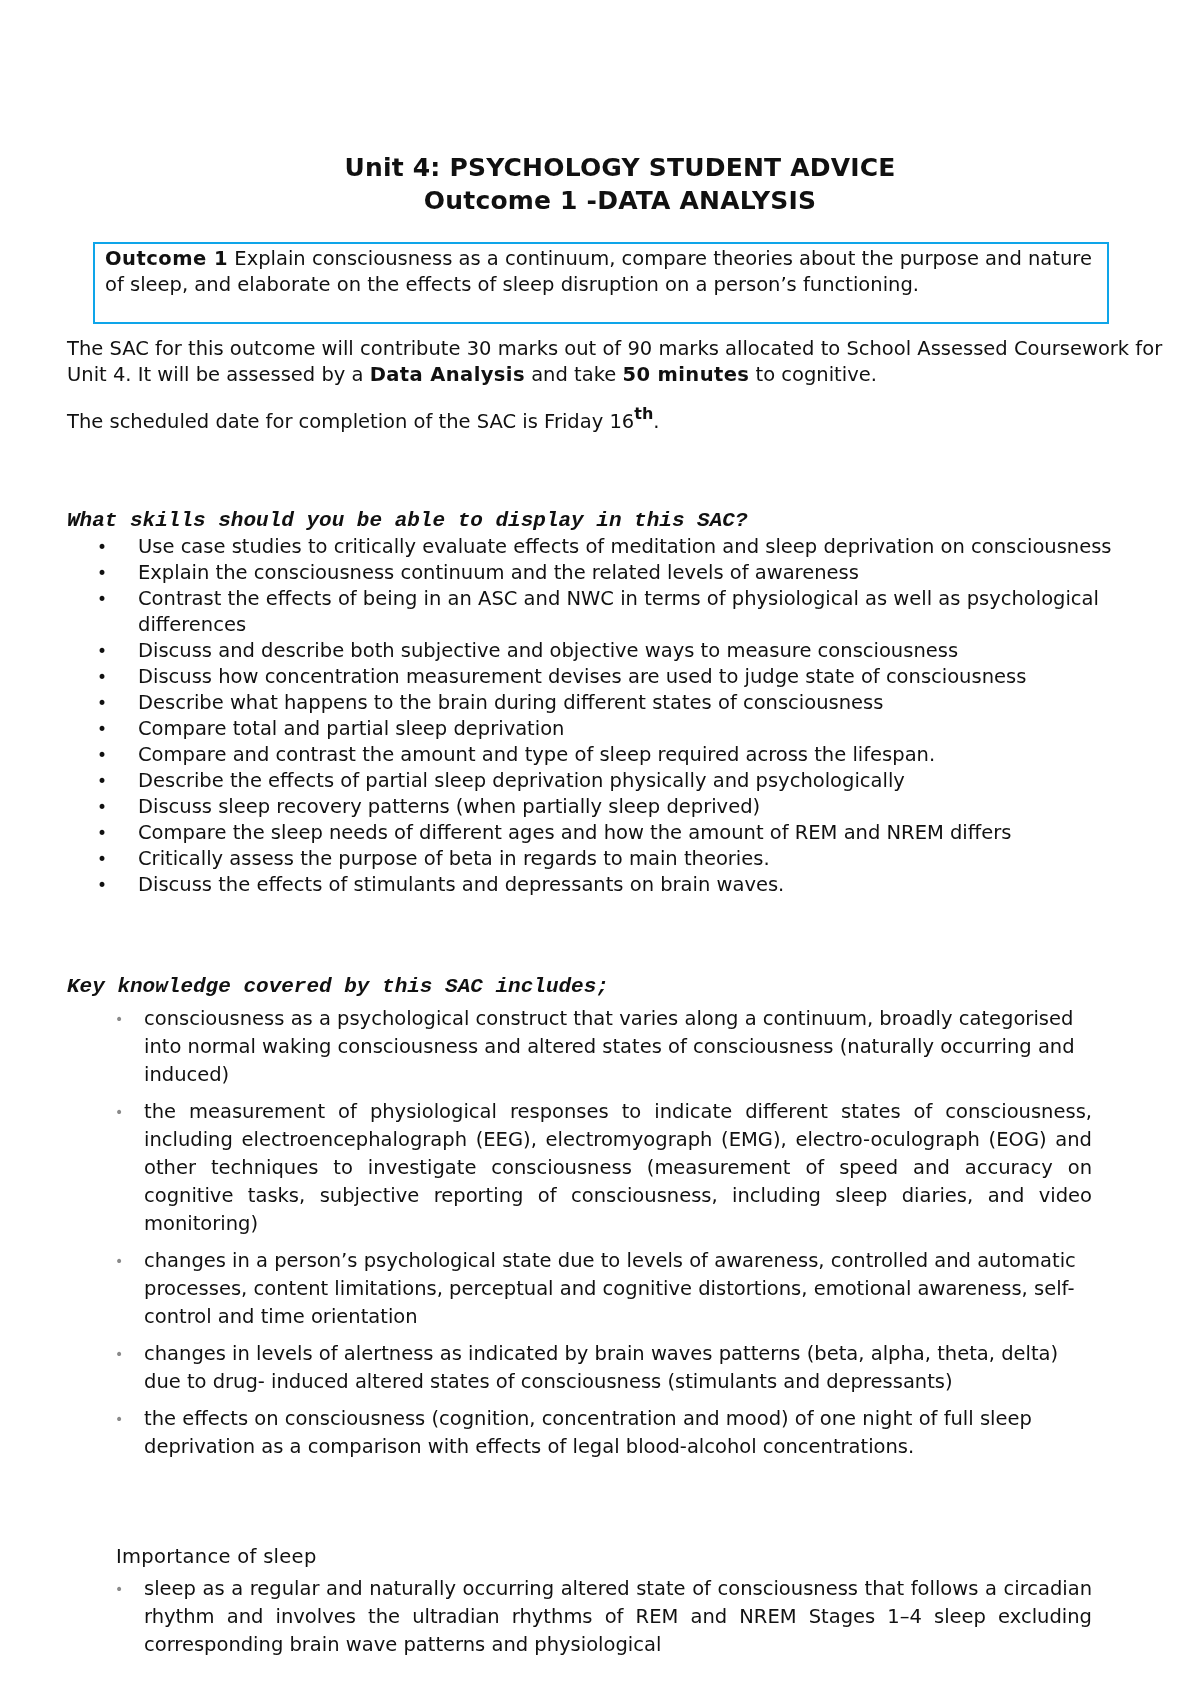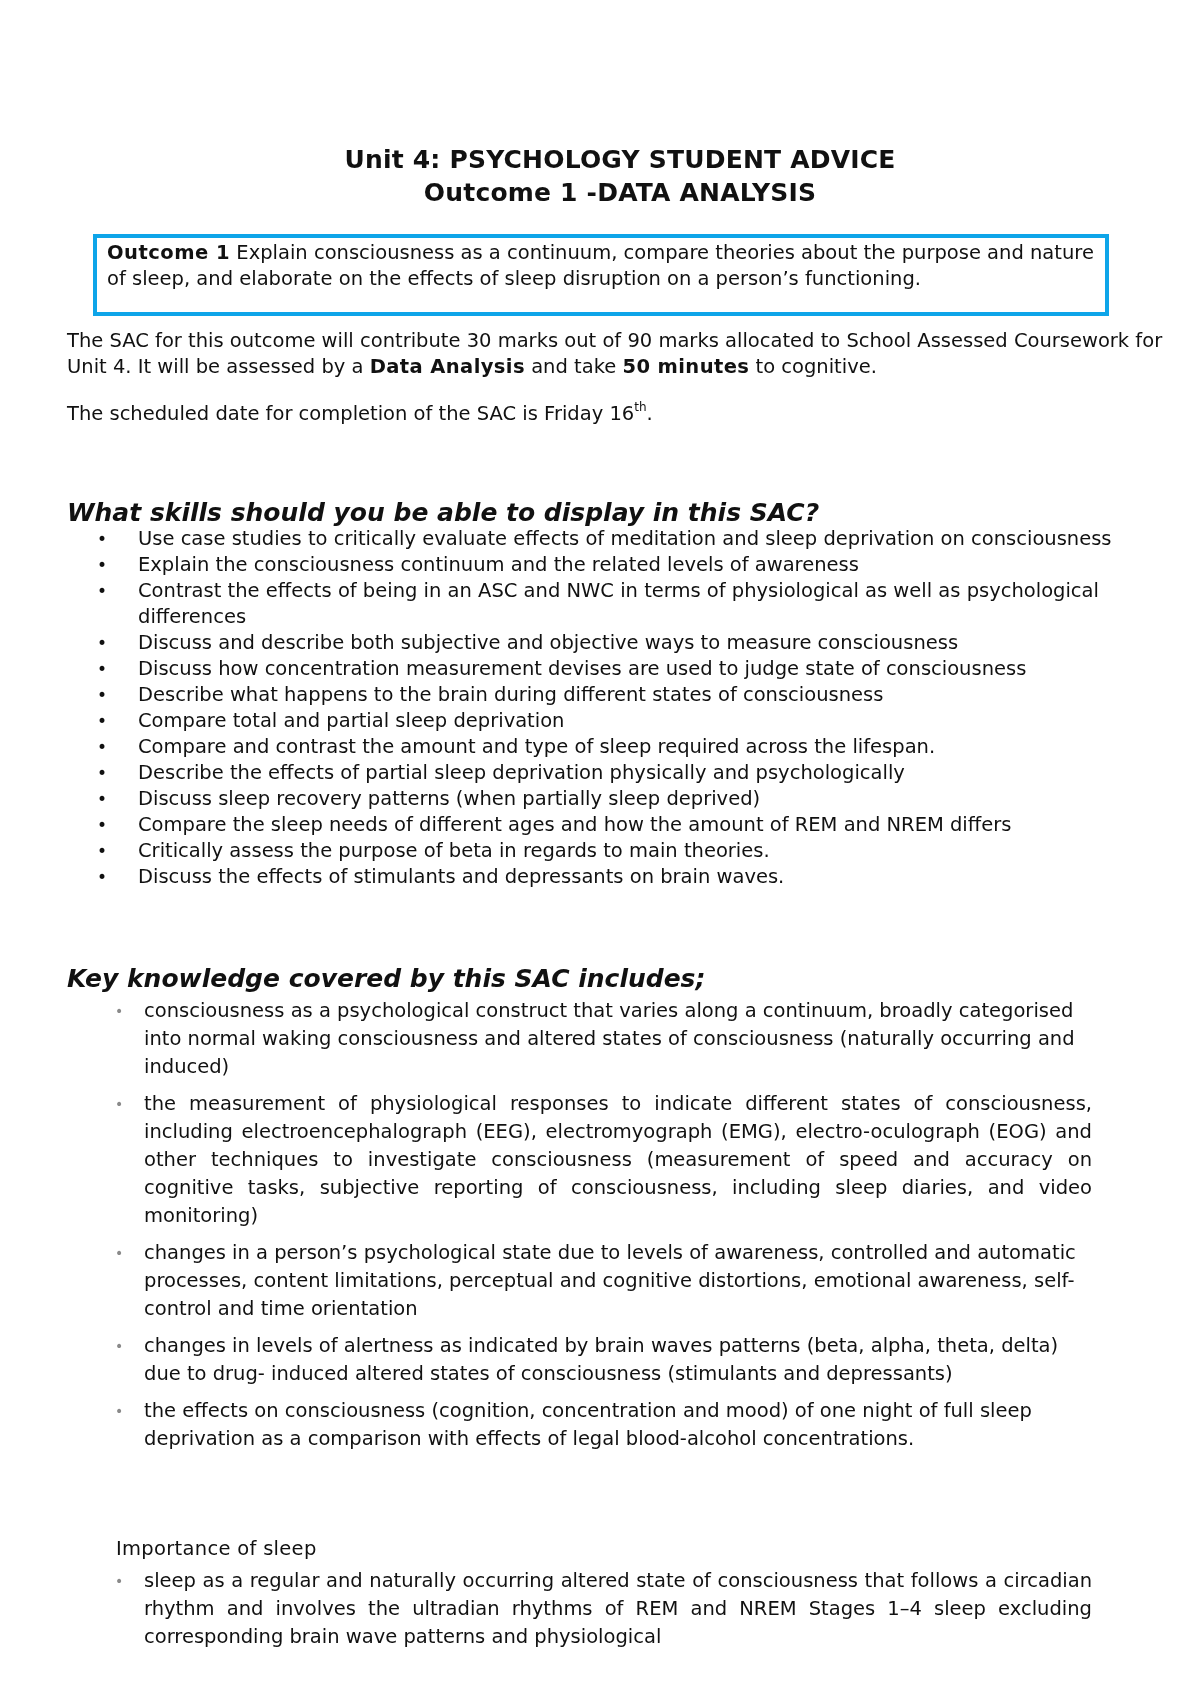--- a/index.html
+++ b/index.html
@@ -1,32 +1,32 @@
 <!DOCTYPE html>
 <html><head>
 <meta charset="utf-8">
 <style>
   html, body { margin: 0; padding: 0; background: #ffffff; }
   body {
     width: 1200px; height: 1698px; overflow: hidden; position: relative;
     font-family: "DejaVu Sans", sans-serif; color: #111111;
   }
-  .page { position: absolute; left: 0; top: 0; width: 1200px; height: 1214px; }
+  .page { position: absolute; left: 0; top: 8px; width: 1200px; height: 1214px; }
   .title-block { position: absolute; left: 0; top: 143px; width: 1240px; text-align: center; }
   .title-line { font-weight: bold; font-size: 25px; line-height: 33px; letter-spacing: 0.2px; }
   .outcome-box {
     position: absolute; left: 93px; top: 234px; width: 1016px; height: 82px;
-    border: 4px solid #0ea5e9; box-sizing: border-box;
+    border: 2px solid #0ea5e9; box-sizing: border-box;
     padding: 2px 10px 0 10px; font-size: 19.5px; line-height: 26px;
   }
   .outcome-box b { font-weight: bold; letter-spacing: 0.5px; }
   .para { position: absolute; left: 67px; font-size: 19.5px; line-height: 26px; width: 1110px; }
   .para b { font-weight: bold; letter-spacing: 0.4px; }
-  .para sup { font-size: 12px; font-weight: normal; vertical-align: 9px; line-height: 0; }
-  .heading-italic { position: absolute; left: 67px; font-size: 25px; font-weight: bold; font-style: italic; line-height: 26px; }
+  .para sup { font-size: 16px; font-weight: bold; vertical-align: 9px; line-height: 0; }
+  .heading-italic { position: absolute; left: 67px; font-size: 21px; font-weight: bold; font-style: italic; line-height: 26px; font-family: Liberation Mono, monospace; }
   ul.skills { position: absolute; left: 67px; top: 526px; margin: 0; padding: 0; list-style: none; width: 1100px; }
   ul.skills li { position: relative; padding-left: 71px; font-size: 19.5px; line-height: 26px; }
   ul.skills li .bul { position: absolute; left: 30px; top: 0; font-size: 17px; color: #111; }
   ul.knowledge { position: absolute; left: 110px; margin: 0; padding: 0; list-style: none; width: 982px; }
   ul.knowledge li { position: relative; padding-left: 34px; font-size: 19.5px; line-height: 28px; margin-bottom: 9px; }
   ul.knowledge li.just { text-align: justify; text-align-last: left; }
   ul.knowledge li .bul { position: absolute; left: 5px; top: 0; color: #8a8a8a; font-size: 14px; }
   .subheading { position: absolute; left: 116px; font-size: 19.5px; font-weight: normal; line-height: 26px; letter-spacing: 0.3px; }
 </style>
 </head>

